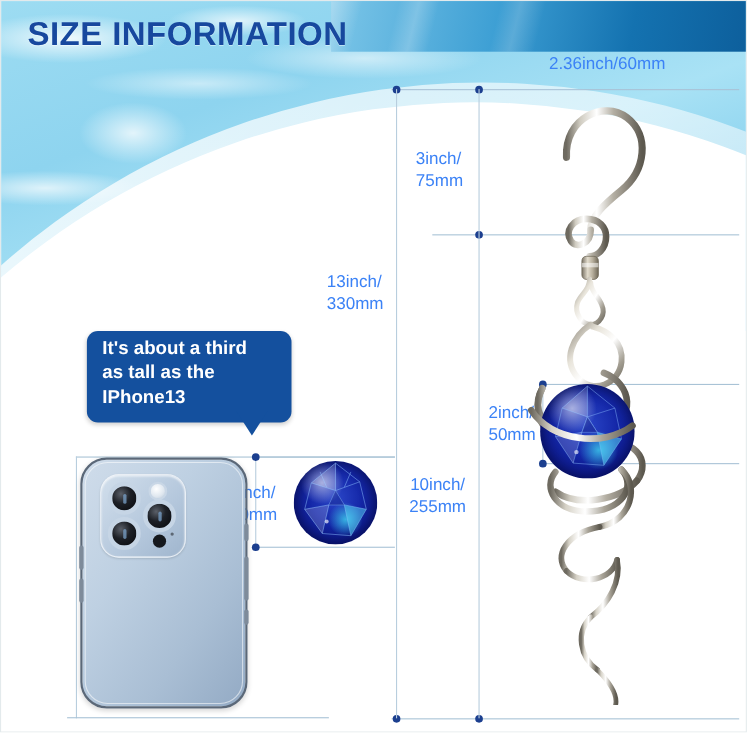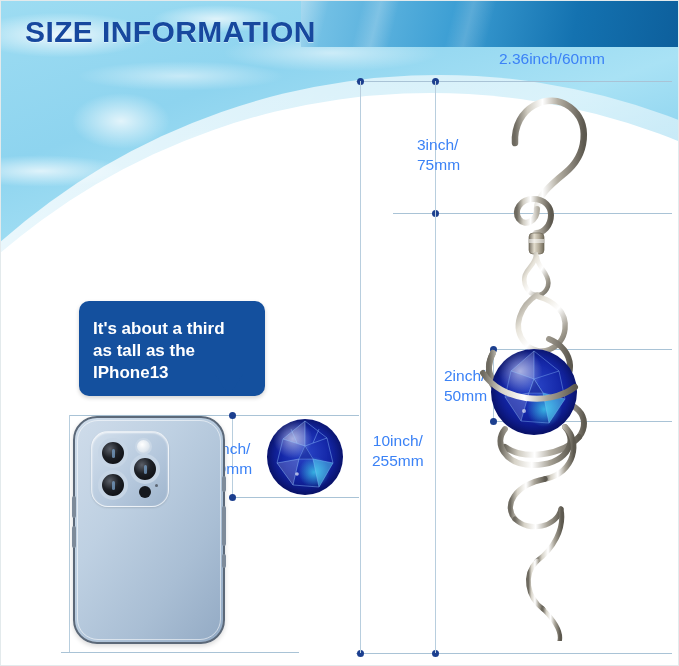--- a/index.html
+++ b/index.html
@@ -78,21 +78,21 @@
   .dot{position:absolute;width:7px;height:7px;border-radius:50%;background:#1c3f8f;}
   .dim-label{
     position:absolute;color:#3b82f6;font-size:15.5px;line-height:20px;
     font-family:"Liberation Sans",sans-serif;white-space:pre-line;
   }
 
   
   .bubble{
     position:absolute;left:78px;top:300px;width:186px;
     background:#14509e;border-radius:10px;
-    padding:17px 12px 12px 14px;
+    padding:5px 12px 12px 14px;
     box-sizing:border-box;
     box-shadow:0 2px 4px rgba(0,0,0,.18);
   }
   .bubble-text{
     color:#ffffff;font-size:17px;line-height:22px;font-weight:bold;
     font-family:"Liberation Sans",sans-serif;white-space:pre-line;
   }
   .bubble-tail{
     position:absolute;left:214px;top:373px;
     width:0;height:0;
@@ -195,23 +195,25 @@
 
   <div class="hline" style="left:355px;top:652px;width:316px;"></div>
   <div class="dot" style="left:356px;top:649px;"></div>
   <div class="dot" style="left:431px;top:649px;"></div>
 
   <div class="vline" style="left:359px;top:80px;height:572px;"></div>
   <div class="vline" style="left:434px;top:80px;height:572px;"></div>
 
   <div class="dim-label" style="left:498px;top:48px;">2.36inch/60mm</div>
 
-  <div class="dim-label" style="left:377px;top:134px;margin-left:39px;">3inch/
+  <div class="dim-label" style="left:377px;top:134px;">3inch/
 75mm</div>
 
+  <div class="dim-label" style="left:296px;top:246px;">13inch/
+330mm</div>
 
   <div class="dim-label" style="left:371px;top:430px;text-align:center;">10inch/
 255mm</div>
 
   <div class="hline" style="left:489px;top:348px;width:182px;"></div>
   <div class="hline" style="left:489px;top:420px;width:182px;"></div>
   <div class="vline" style="left:492px;top:348px;height:72px;"></div>
   <div class="dot" style="left:489px;top:345px;"></div>
   <div class="dot" style="left:489px;top:417px;"></div>
   <div class="dim-label" style="left:443px;top:365px;">2inch/

